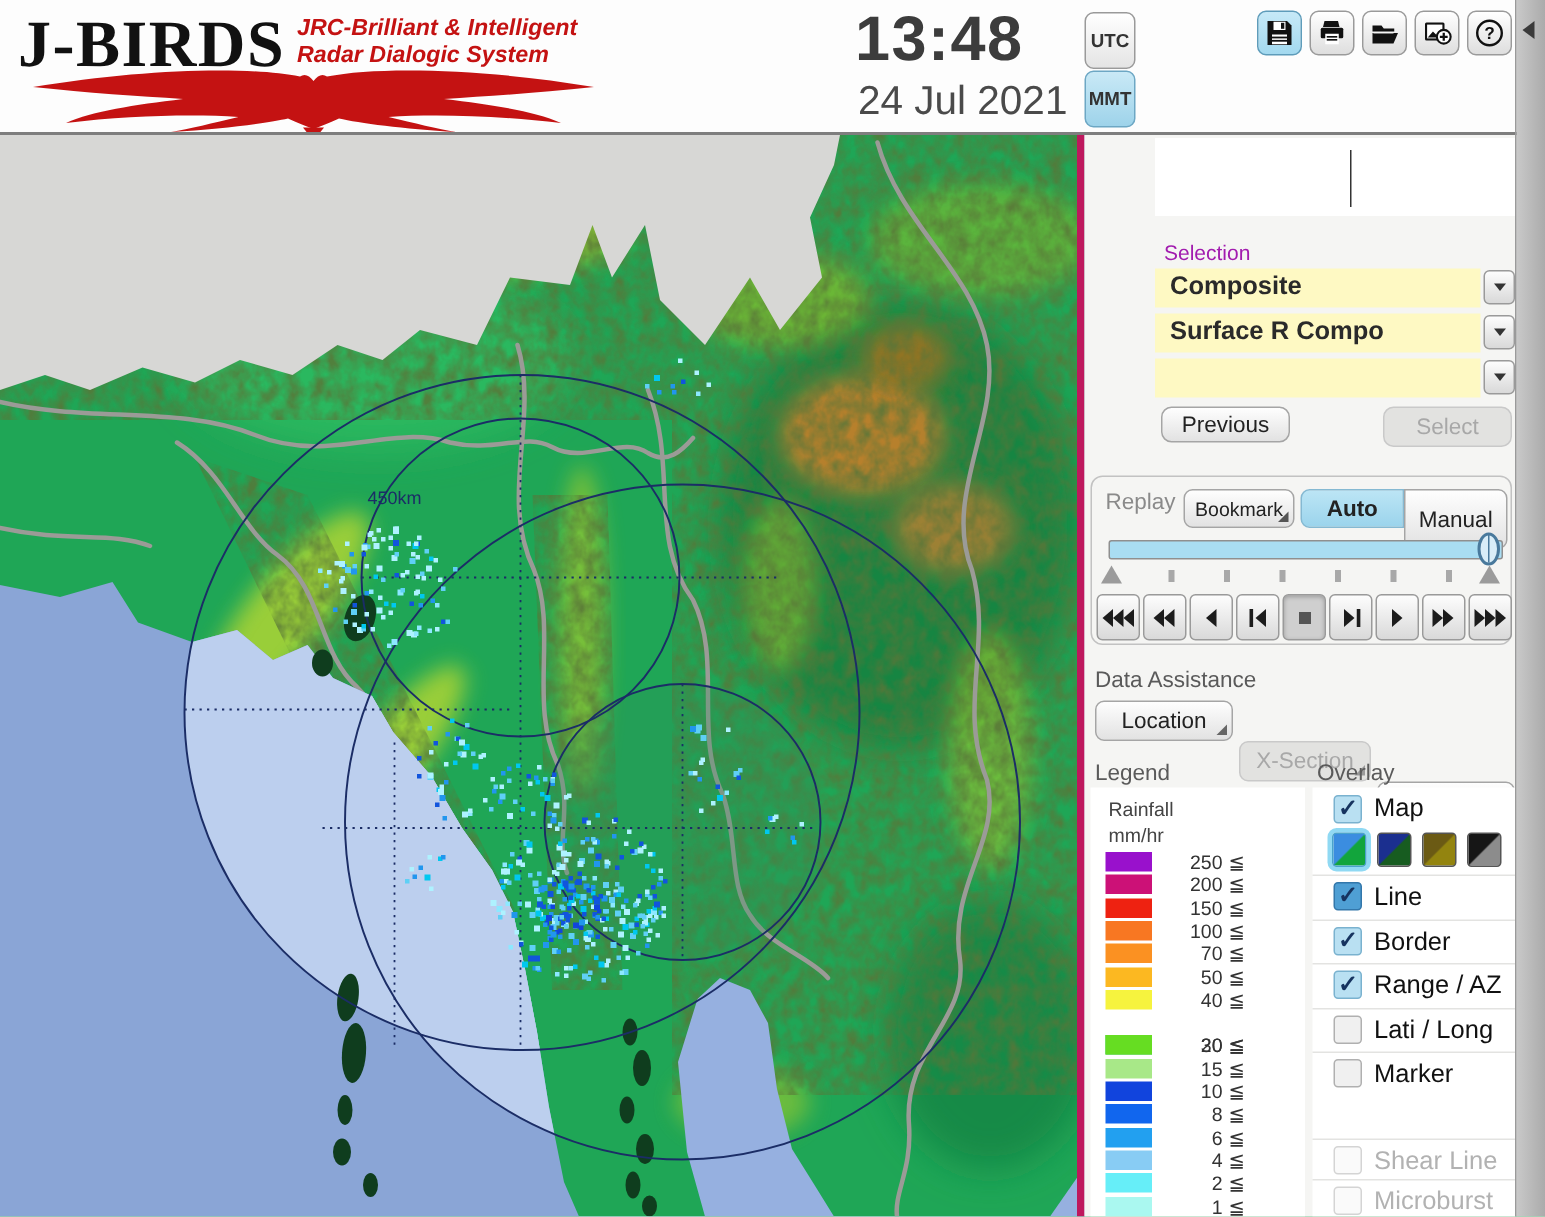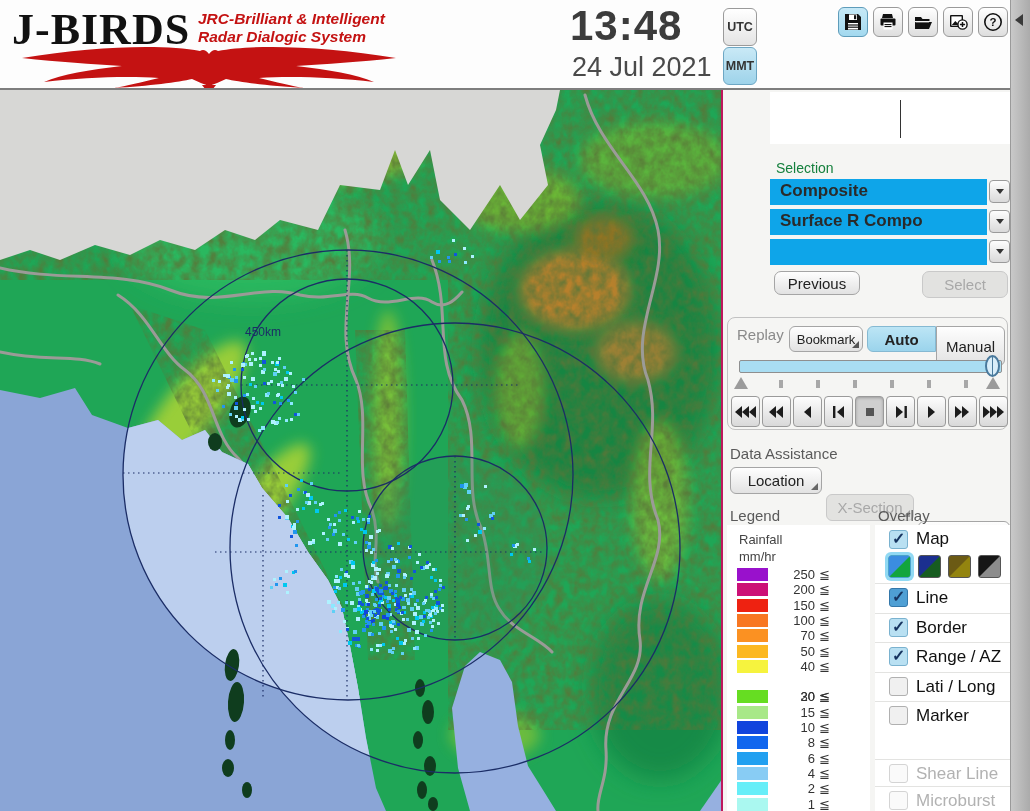--- a/index.html
+++ b/index.html
@@ -23,38 +23,38 @@
   .tz-mmt { top:47px; background:linear-gradient(#c9e9f6,#9ed3ea); border-color:#6da7c4; }
   .tools { position:absolute; left:838px; top:7px; height:32px; display:flex; gap:5px; }
   .tool-btn { width:30px; height:30px; border:1px solid #9a9a9a; border-radius:6px; background:linear-gradient(#ffffff,#dedede); display:flex; align-items:center; justify-content:center; cursor:pointer; }
   .tool-btn.active { background:linear-gradient(#c6e9f7,#a3d9ef); border-color:#5e9cba; }
 
   
   .edge-bar { position:absolute; left:1010px; top:0; width:20px; height:811px; background:linear-gradient(90deg,#c9c9c9,#ababab); border-left:1px solid #9a9a9a; }
   .edge-arrow { position:absolute; left:4px; top:14px; width:0; height:0; border-top:6px solid transparent; border-bottom:6px solid transparent; border-right:8px solid #3a3a3a; cursor:pointer; }
 
   
-  .map-area { position:absolute; left:0; top:90px; width:723px; height:721px; background:#8aa5d6; border-right:2px solid #be185d; overflow:hidden; }
+  .map-area { position:absolute; left:0; top:90px; width:723px; height:721px; background:#8aa5d6; border-right:5px solid #be185d; overflow:hidden; }
   .zoom-ctl { position:absolute; left:723px; top:95px; width:35px; height:212px; background:linear-gradient(90deg,#fbfbfb,#dcdcdc); border:1px solid #8f8f8f; border-radius:6px; }
   .zoom-btn { position:absolute; left:1px; width:31px; height:32px; display:flex; align-items:center; justify-content:center; cursor:pointer; background:linear-gradient(#fff,#e6e6e6); border-radius:5px; }
   .zoom-in { top:1px; border-bottom:1px solid #aaa; }
   .zoom-out { bottom:1px; border-top:1px solid #aaa; }
   .zoom-track { position:absolute; left:16px; top:40px; width:1px; height:130px; background:#9a9a9a; }
   .zoom-handle { position:absolute; left:3px; top:166px; width:27px; height:13px; background:linear-gradient(#fcfcfc,#cfcfcf); border:1px solid #8f8f8f; border-radius:2px; cursor:grab; }
   .zoom-handle::after { content:""; position:absolute; left:3px; right:3px; top:4px; border-top:1px solid #999; border-bottom:1px solid #999; height:4px; }
 
   
   .panel { position:absolute; left:723px; top:90px; width:287px; height:721px; background:#f5f5f3; }
   .box-white { background:#fff; position:absolute; }
   .title-box { left:47px; top:-33px; width:240px; height:32px; }
   .title-box span { position:absolute; left:12px; top:3px; font-size:21px; color:#1d1d1d; }
   .info-box { left:47px; top:2px; width:240px; height:52px; }
   .cursor-line { position:absolute; left:130px; top:8px; width:1px; height:38px; background:#333; }
-  .sel-label { position:absolute; left:53px; top:70px; font-size:14px; color:#15803d; }
-  .dd-field { position:absolute; left:47px; width:217px; height:26px; background:#0ea5e9; }
+  .sel-label { position:absolute; left:53px; top:70px; font-size:14px; color:#a21caf; }
+  .dd-field { position:absolute; left:47px; width:217px; height:26px; background:#fef9c3; }
   .dd-field span { position:absolute; left:10px; top:2px; font-size:17px; font-weight:bold; color:#2a2a2a; }
   .dd-btn { position:absolute; left:266px; width:21px; height:23px; border:1px solid #9a9a9a; border-radius:4px; background:linear-gradient(#fdfdfd,#d9d9d9); display:flex; align-items:center; justify-content:center; cursor:pointer; }
   .dd-btn::after { content:""; width:0; height:0; border-left:4px solid transparent; border-right:4px solid transparent; border-top:5px solid #333; }
   .btn { border:1px solid #a5a5a5; border-radius:7px; background:linear-gradient(#fefefe,#e2e2e2); font-size:15px; color:#222; display:flex; align-items:center; justify-content:center; cursor:pointer; position:absolute; }
   .btn.disabled { background:#e2e2e0; border-color:#c9c9c9; color:#a8a8a8; cursor:default; }
   .prev-btn { left:51px; top:181px; width:86px; height:24px; }
   .select-btn { left:199px; top:181px; width:86px; height:27px; }
 
   
   .replay-box { position:absolute; left:4px; top:227px; width:281px; height:113px; border:1px solid #c2c2c2; border-radius:8px; }

